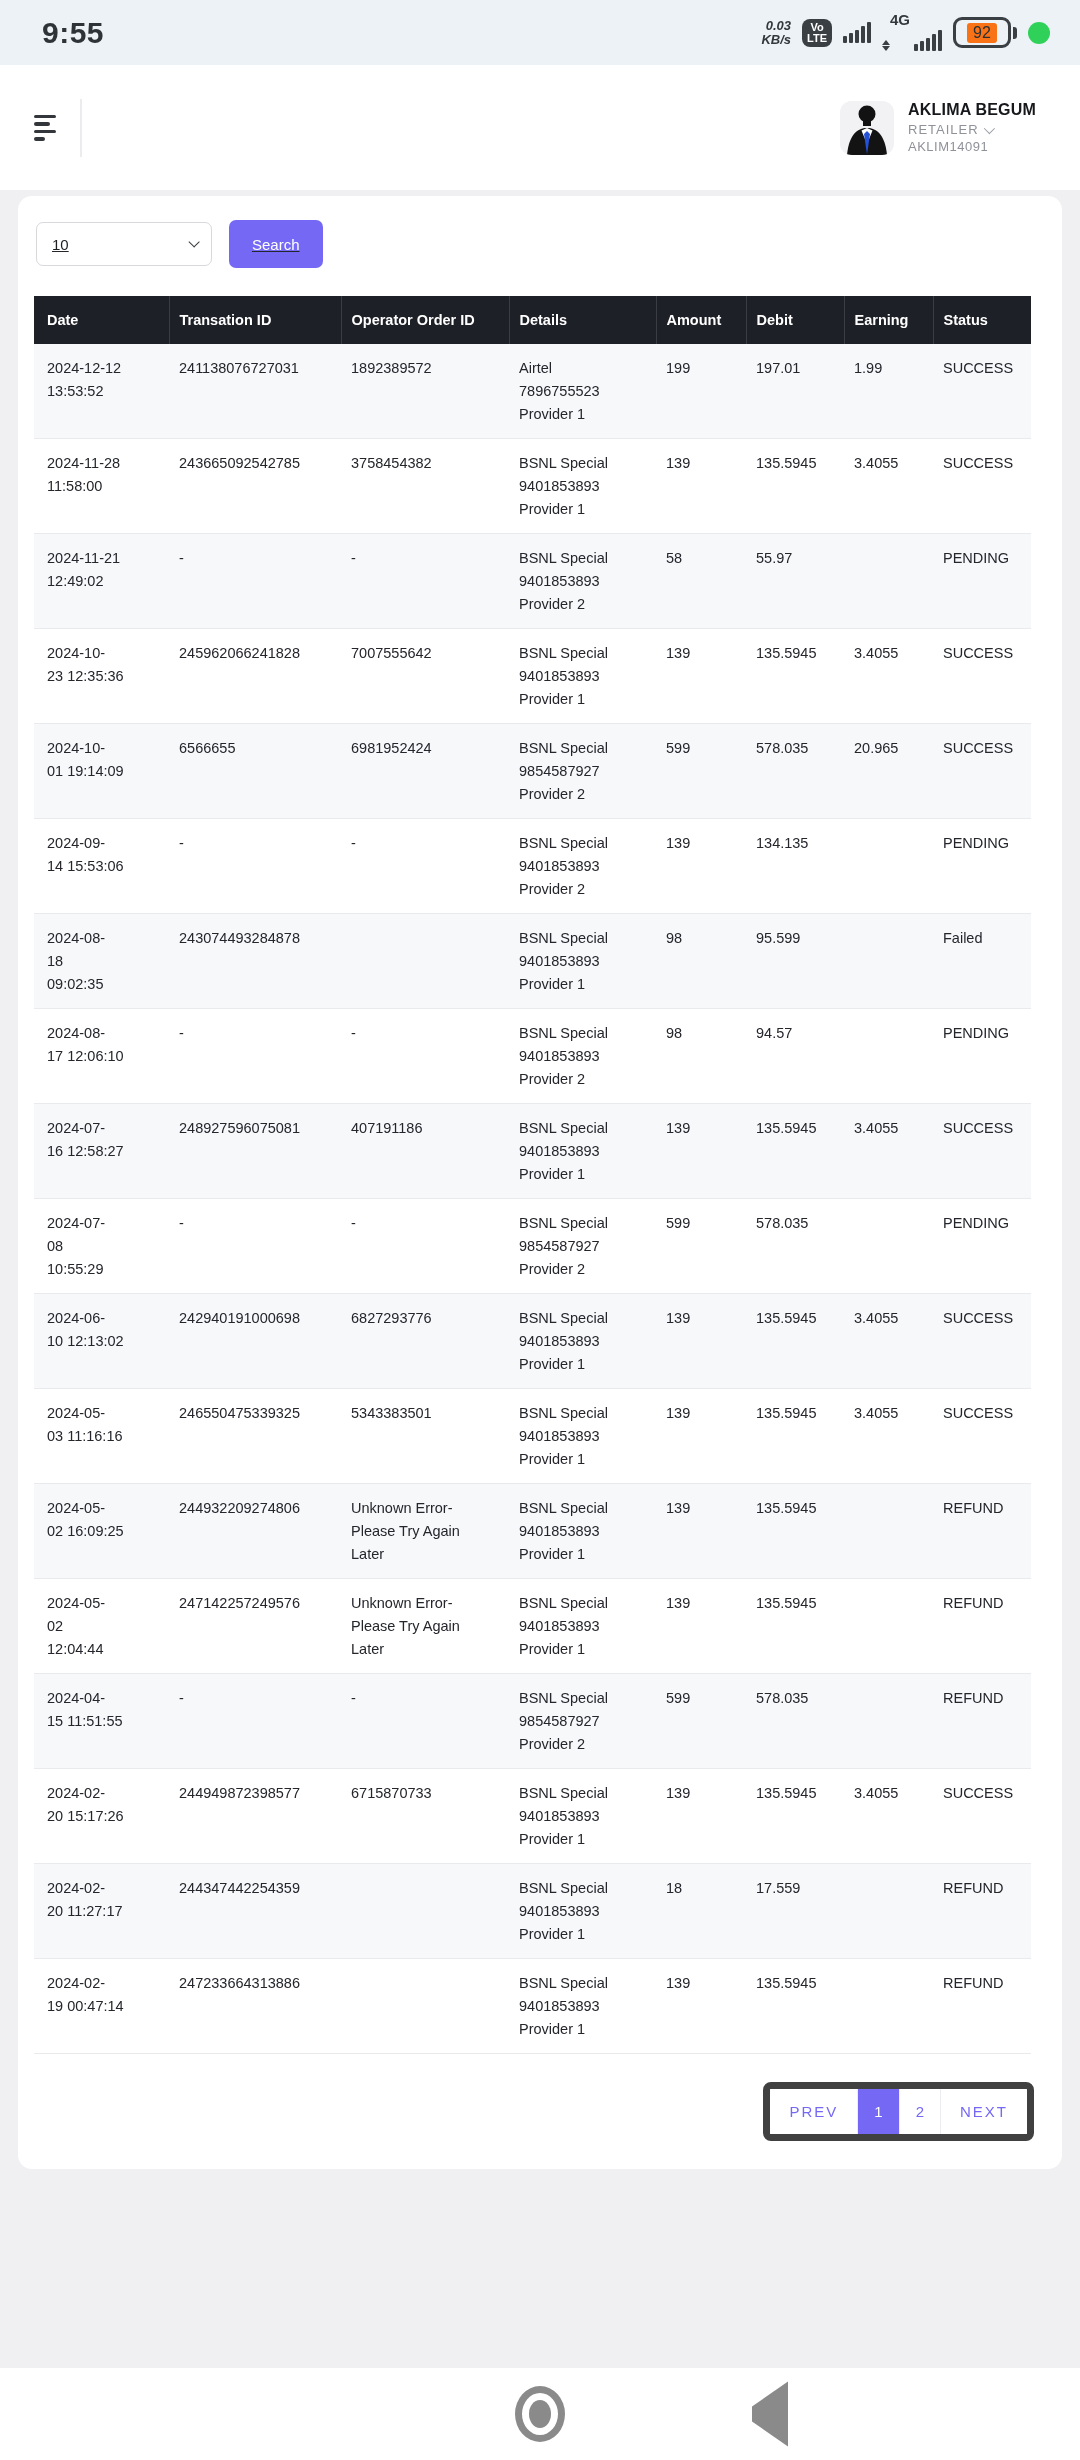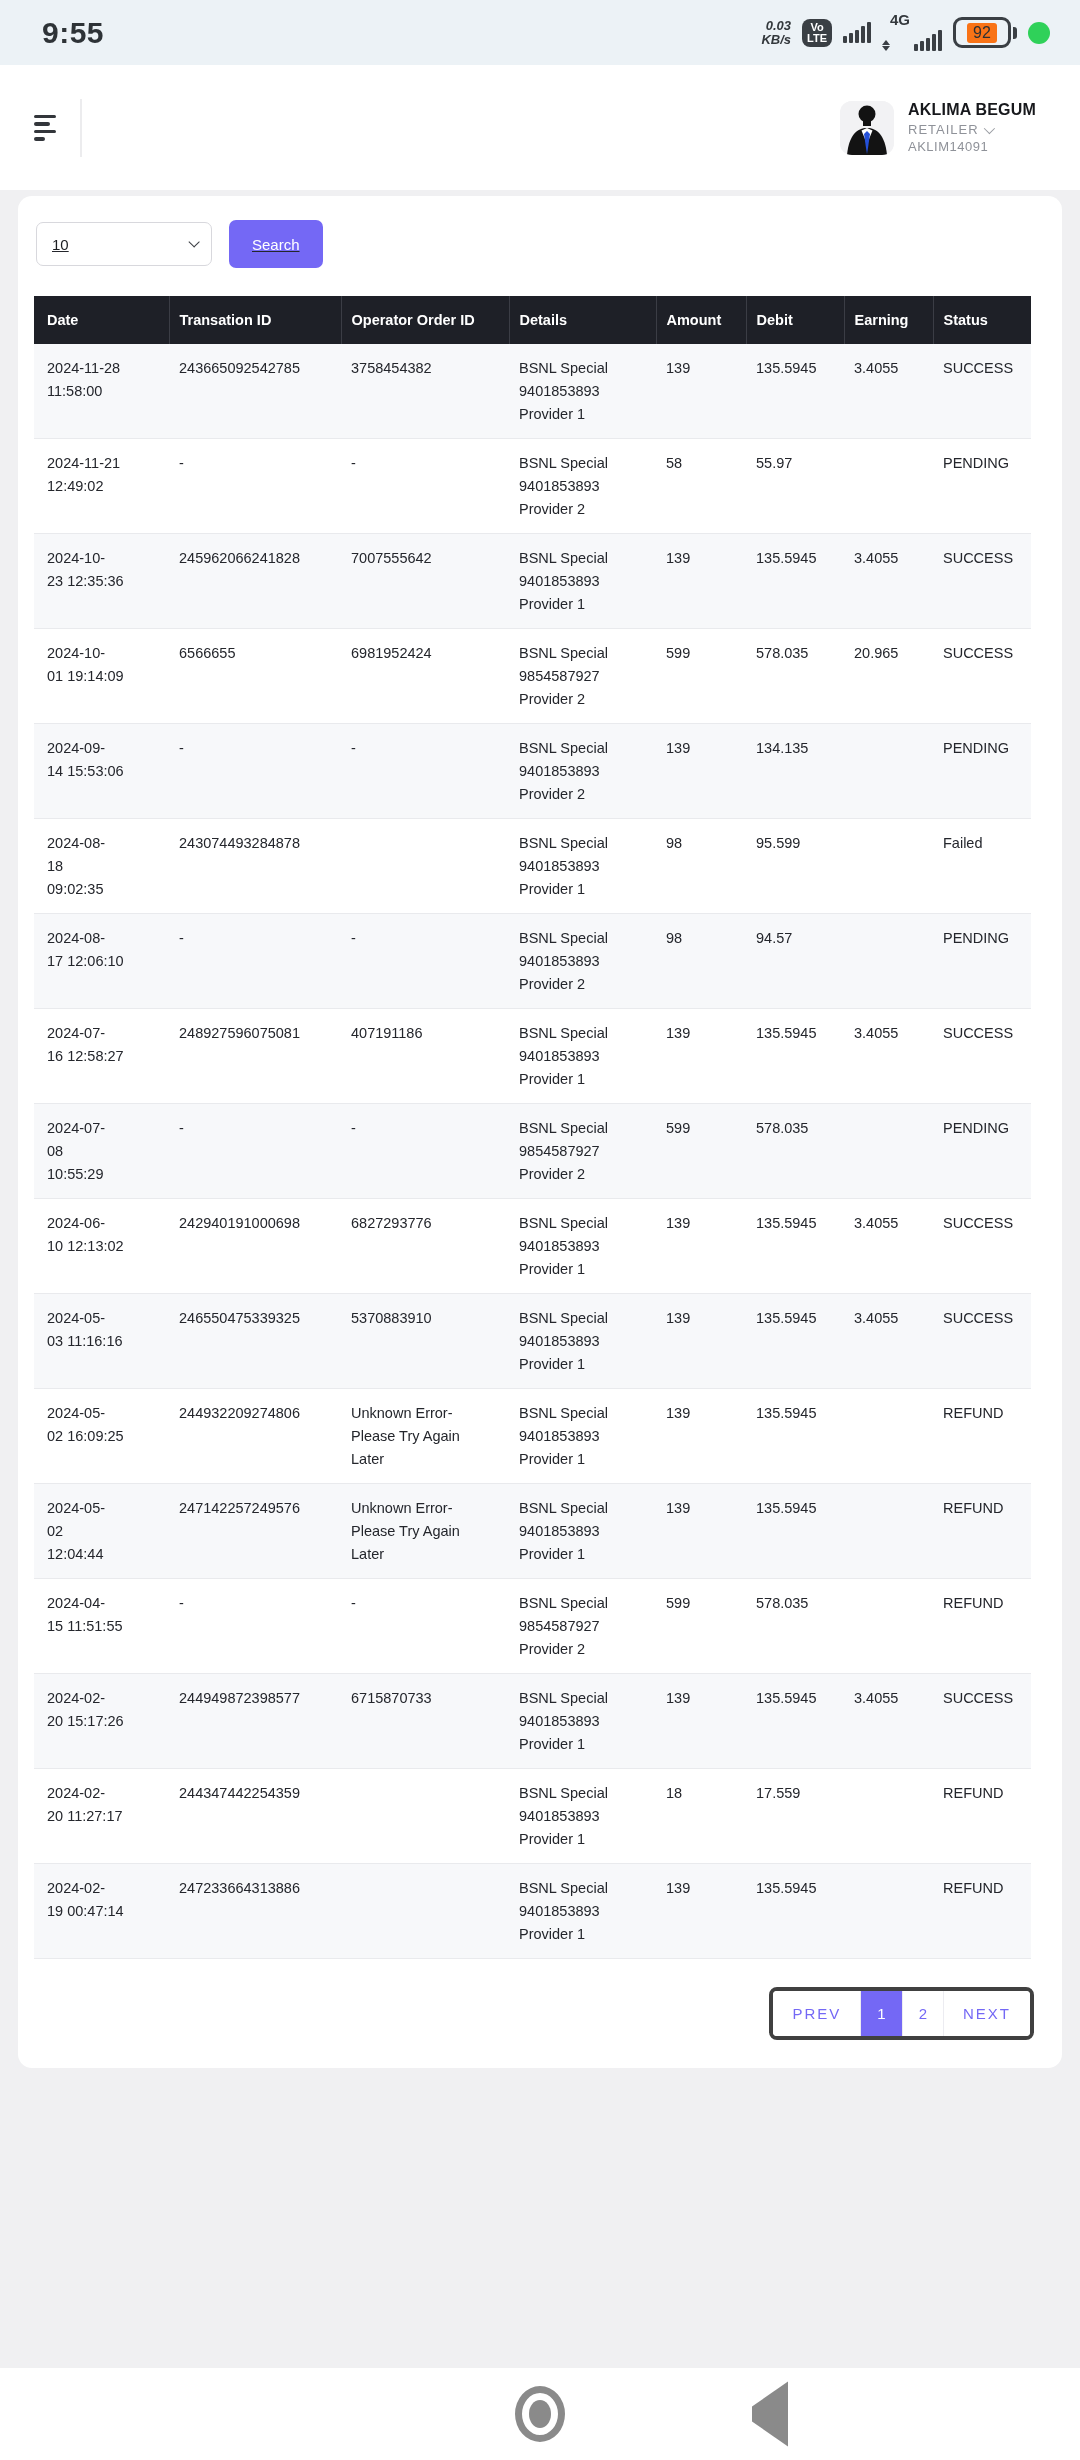--- a/index.html
+++ b/index.html
@@ -74,21 +74,21 @@
   thead th{background:var(--thead-bg);color:#fff;font-size:14.5px;font-weight:700;text-align:left;
     padding:16px 10px;border-right:1px solid #3B3D45;}
   thead th:first-child{padding-left:13px;}
   thead th:last-child{border-right:none;}
   tbody td{vertical-align:top;padding:13px 10px 12px;font-size:14.5px;line-height:23px;color:var(--ink);
     border-bottom:1px solid #E9EAED;white-space:pre-line;overflow:hidden;}
   tbody td:first-child{padding-left:13px;}
   tbody tr:nth-child(odd){background:var(--row-alt);}
   
   .pagination-row{display:flex;justify-content:flex-end;margin-top:28px;padding-right:12px;}
-  .pager{display:flex;border:4px solid #404040;border-radius:8px;overflow:hidden;background:#fff;}
+  .pager{display:flex;border:7px solid #404040;border-radius:8px;overflow:hidden;background:#fff;}
   .pg{background:#fff;border:none;border-left:1px solid #ECECF1;color:var(--accent);
     font-size:15px;letter-spacing:2px;padding:14px 19px;font-family:inherit;cursor:pointer;}
   .pager > .pg:first-child{border-left:none;}
   .pg.num{padding:14px 16px;letter-spacing:0;}
   .pg.active{background:var(--accent);color:#fff;}
   
   .nav-bar{position:absolute;left:0;bottom:0;width:1080px;height:92px;background:#fff;}
   .nav-btn{position:absolute;top:50%;transform:translate(-50%,-50%);background:none;border:none;cursor:pointer;}
   .nav-recents{left:298px;}
   .recents-icon{width:36px;height:46px;background:#8A8A8A;border-radius:8px;}
@@ -203,20 +203,33 @@
           <th>Operator Order ID</th>
           <th>Details</th>
           <th>Amount</th>
           <th>Debit</th>
           <th>Earning</th>
           <th>Status</th>
         </tr>
       </thead>
       <tbody>
           <tr>
+        <td>2024-12-12
+13:53:52</td>
+        <td>241138076727031</td>
+        <td>1892389572</td>
+        <td>Airtel
+7896755523
+Provider 1</td>
+        <td>199</td>
+        <td>197.01</td>
+        <td>1.99</td>
+        <td>SUCCESS</td>
+      </tr>
+          <tr>
         <td>2024-11-28
 11:58:00</td>
         <td>243665092542785</td>
         <td>3758454382</td>
         <td>BSNL Special
 9401853893
 Provider 1</td>
         <td>139</td>
         <td>135.5945</td>
         <td>3.4055</td>
@@ -338,21 +351,21 @@
 Provider 1</td>
         <td>139</td>
         <td>135.5945</td>
         <td>3.4055</td>
         <td>SUCCESS</td>
       </tr>
           <tr>
         <td>2024-05-
 03 11:16:16</td>
         <td>246550475339325</td>
-        <td>5370883910</td>
+        <td>5343383501</td>
         <td>BSNL Special
 9401853893
 Provider 1</td>
         <td>139</td>
         <td>135.5945</td>
         <td>3.4055</td>
         <td>SUCCESS</td>
       </tr>
           <tr>
         <td>2024-05-

